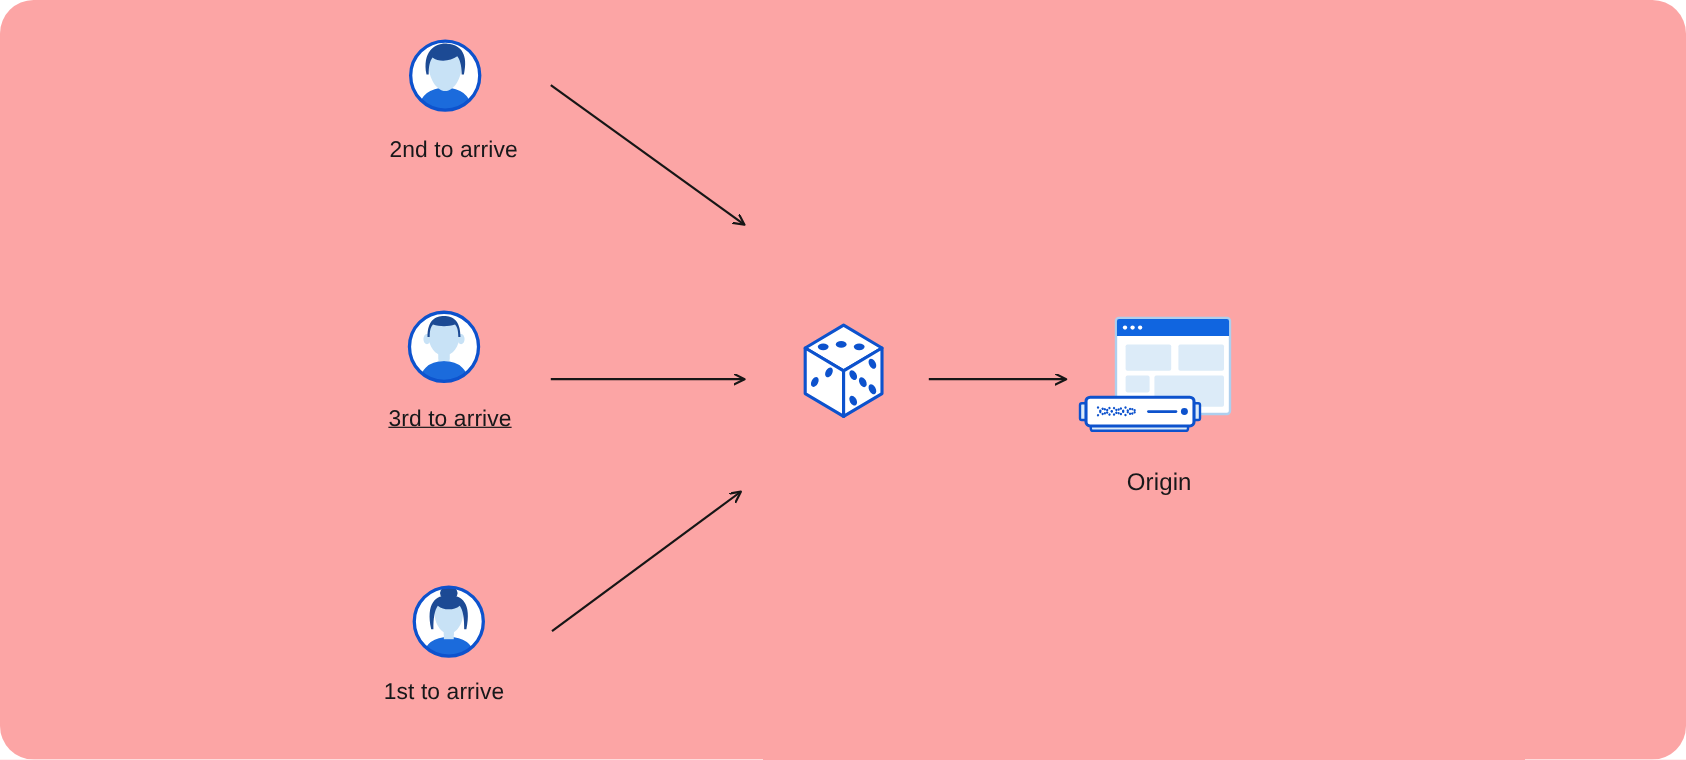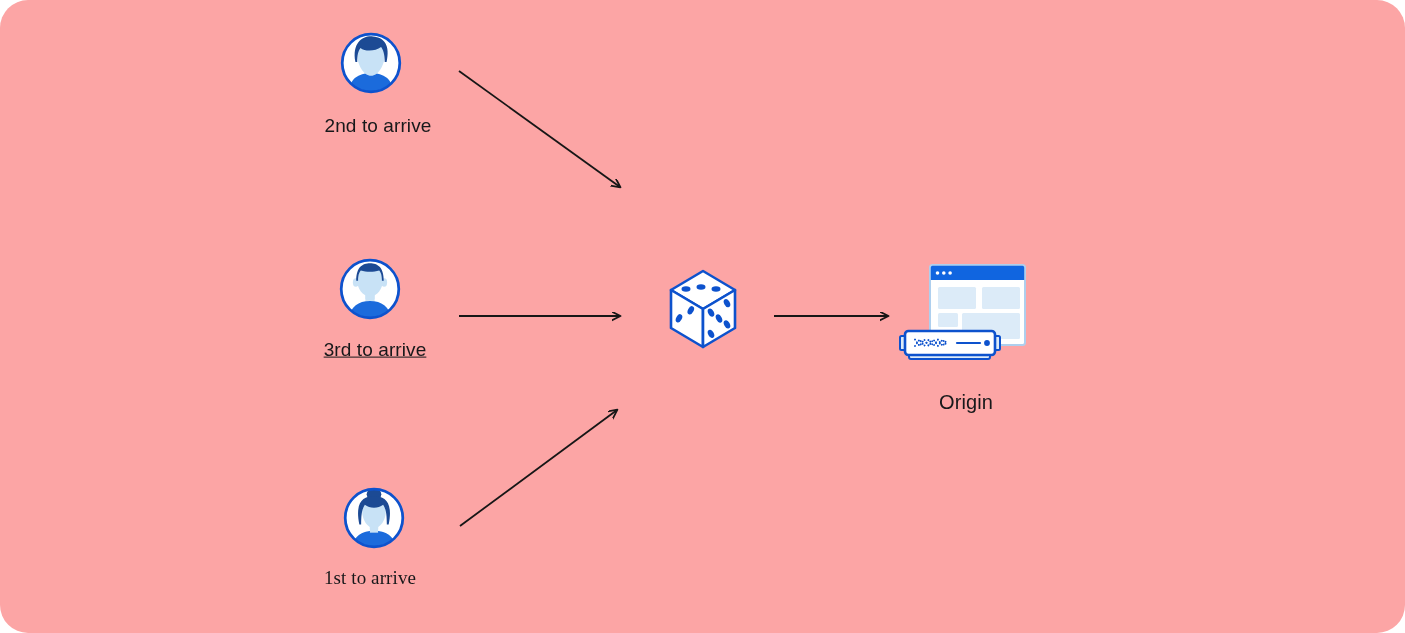--- a/index.html
+++ b/index.html
@@ -92,21 +92,21 @@
     <g clip-path="url(#avc3)">
       <ellipse cx="36" cy="10" rx="8" ry="6.5" fill="#1c4a94"></ellipse>
       <path d="M31.5 42 h9 v10 h-9 Z" fill="#c8e2f6"></path>
       <path d="M10 74 C11 56 22 49 36 49 C50 49 61 56 62 74 Z" fill="#1b6bdc" stroke="#ffffff" stroke-width="2"></path>
       <rect x="31.5" y="42" width="9" height="10" fill="#c8e2f6"></rect>
       <path d="M36 14 C44 14 49 19 49 28 C49 38 43 47 36 47 C29 47 23 38 23 28 C23 19 28 14 36 14 Z" fill="#c8e2f6"></path>
       <path d="M20 43 C15 19 24 12 36 12 C48 12 57 19 52 43 L50 43 C50 32 49 26 46 21.5 C43 23.8 40 24.8 36 24.8 C32 24.8 29 23.8 26 21.5 C23 26 22 32 22 43 Z" fill="#1c4a94"></path>
     </g>
     <circle cx="36" cy="36" r="31.4" fill="none" stroke="#0d52cd" stroke-width="3"></circle>
   </svg>
-  <div class="node-label" style="left:370px; top:578px;font-family:Liberation Serif, serif;">1st to arrive</div>
+  <div class="node-label" style="left:370px; top:578px;">1st to arrive</div>
 
   <svg class="abs" style="left:669px; top:269px;" width="68" height="80" viewBox="0 0 68 80">
     <g stroke="#0d52cd" stroke-width="2.6" stroke-linejoin="round" fill="#ffffff">
       <path d="M34 2 L66 21 L34 40 L2 21 Z"></path>
       <path d="M2 21 L34 40 L34 78 L2 59 Z"></path>
       <path d="M66 21 L34 40 L34 78 L66 59 Z"></path>
     </g>
     <g fill="#0d52cd">
 
       <ellipse cx="17" cy="20" rx="4.5" ry="2.8"></ellipse>

